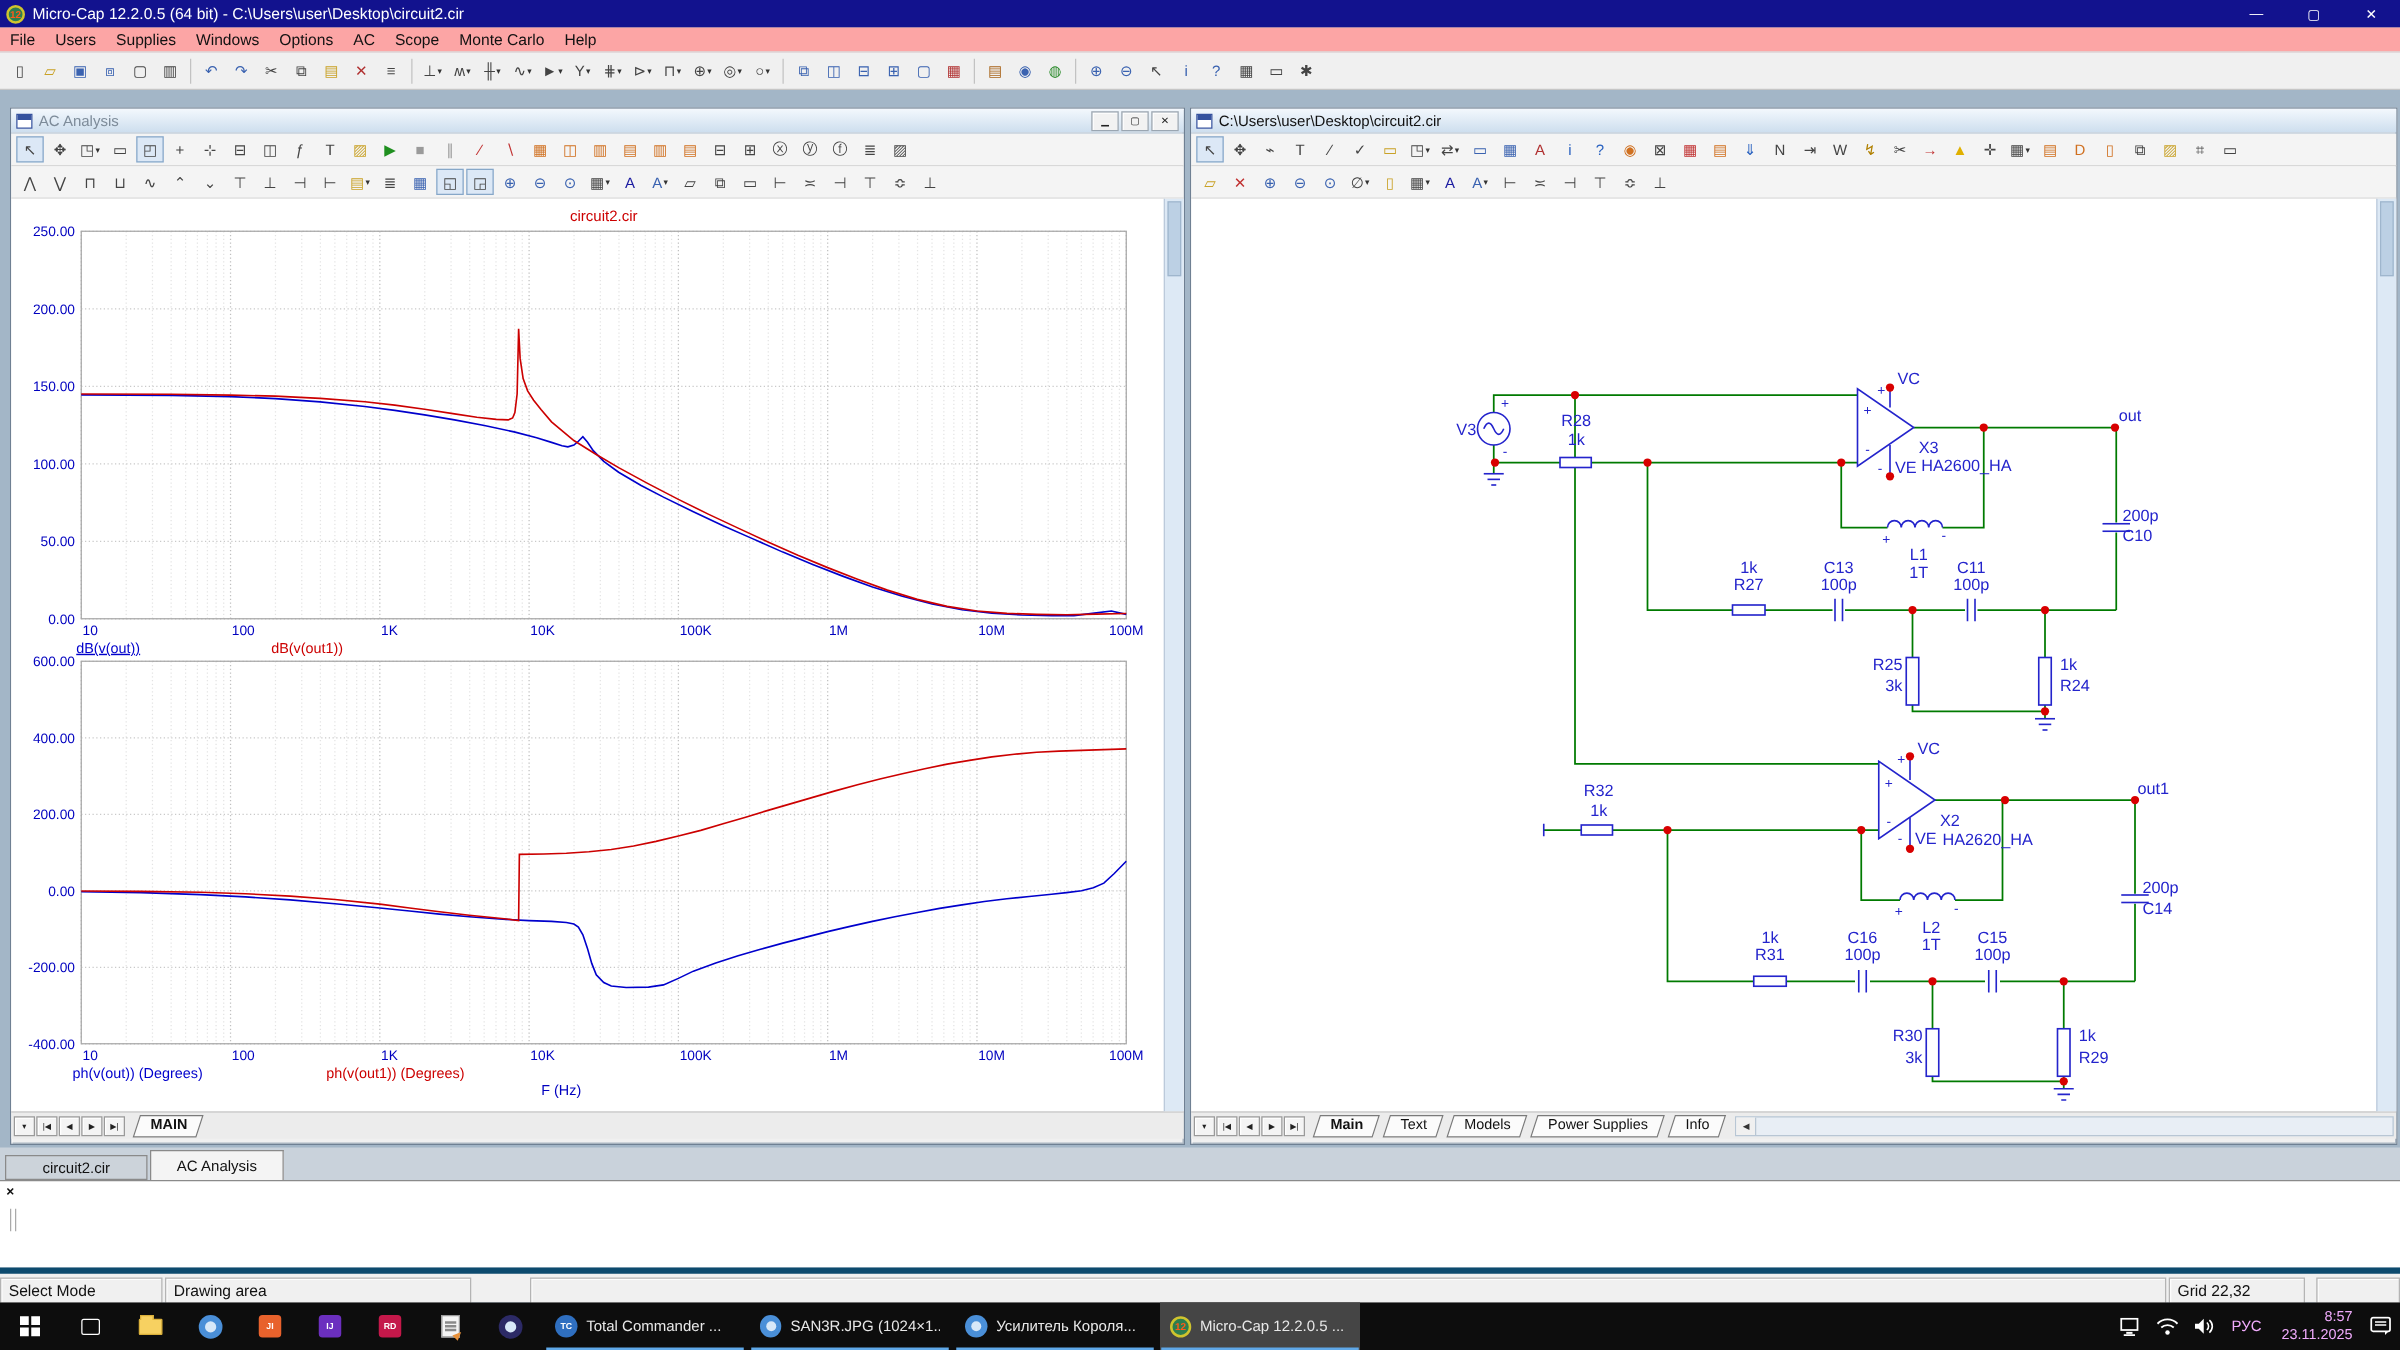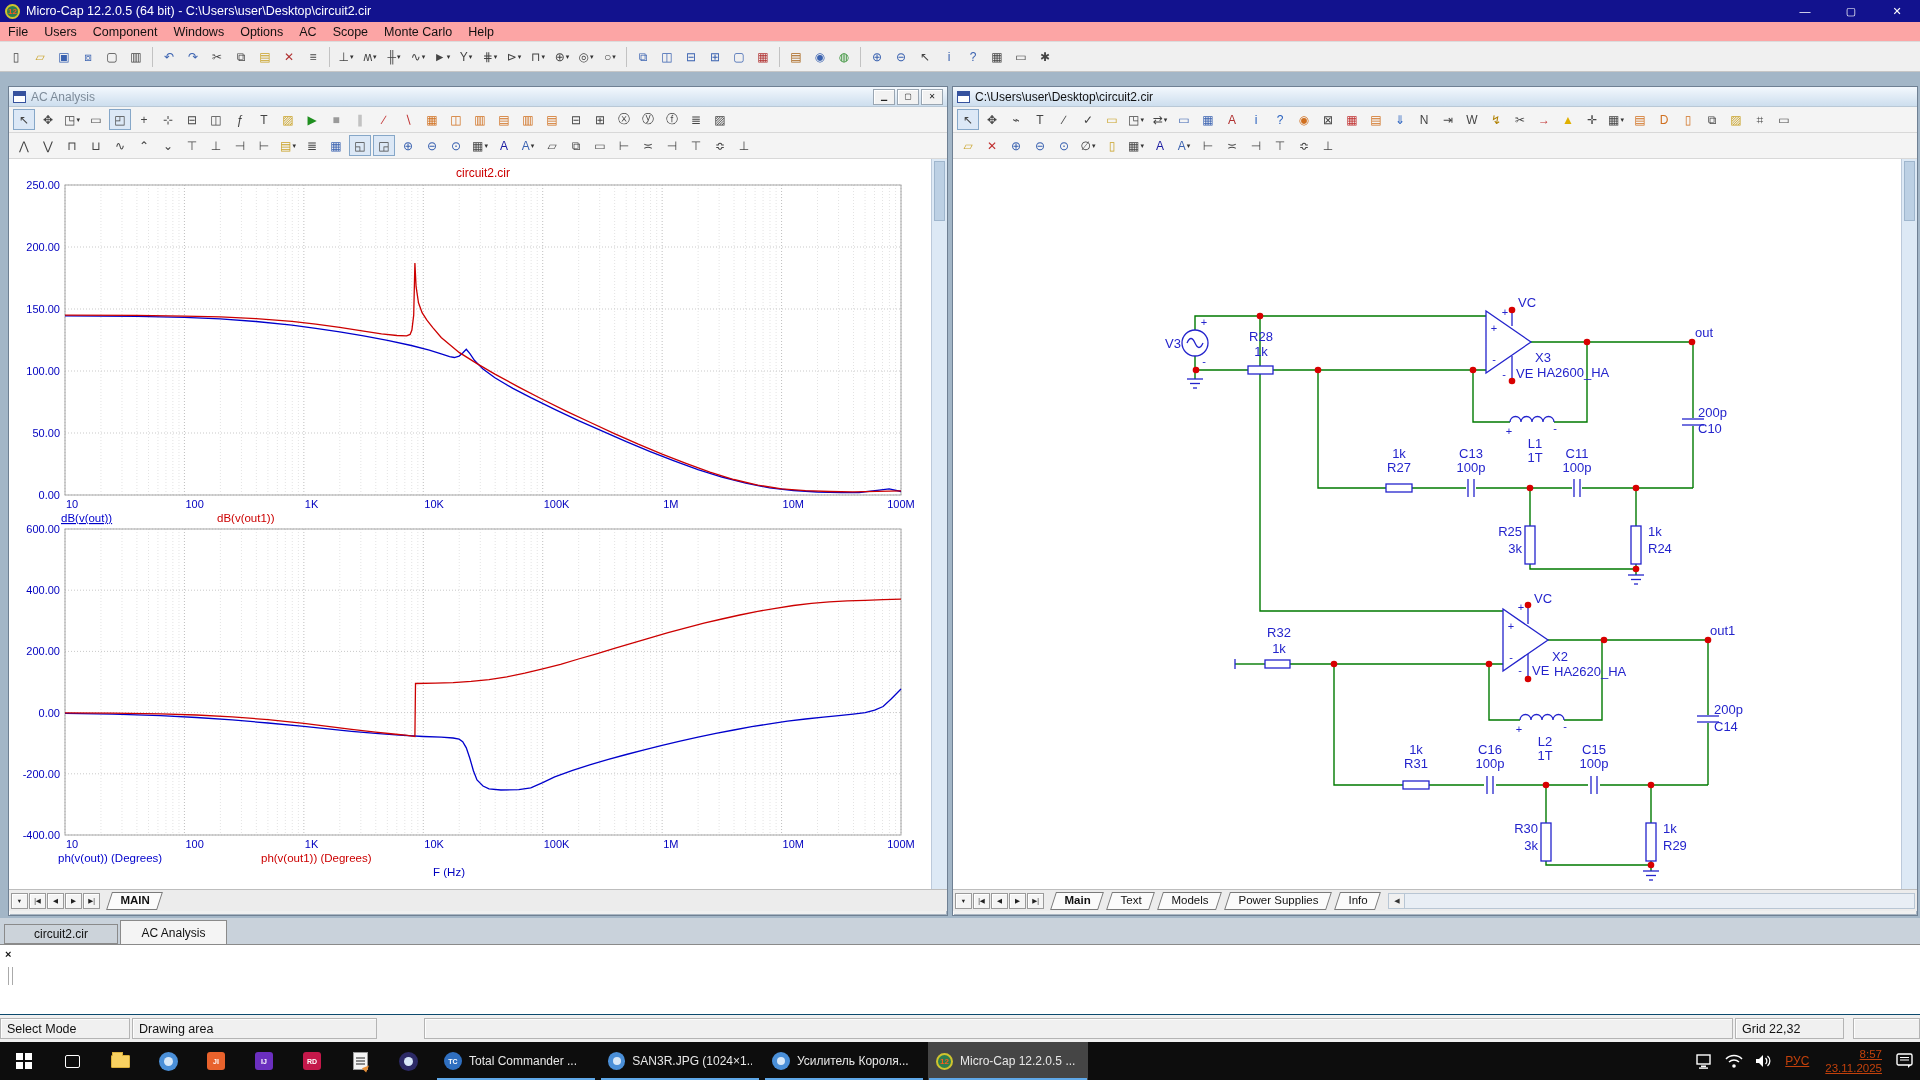--- a/index.html
+++ b/index.html
@@ -46,42 +46,42 @@
   .sheettab.active>span{font-weight:bold;}
   .hscroll{flex:1;height:16px;margin:0 2px 0 10px;background:#e8eef5;border:1px solid #b8c6d4;display:flex;align-items:center;}
   .hscroll .sb{width:16px;height:14px;background:#f0f0f0;border-right:1px solid #b8c6d4;
                display:flex;align-items:center;justify-content:center;font-size:7px;color:#333;}
   
   #doctabs{position:absolute;left:0;top:918px;width:1920px;height:26px;background:#c9d2db;}
   .doctab{position:absolute;border:1px solid #8a8a8a;display:flex;align-items:center;justify-content:center;font-size:12px;}
   #bottompanel{position:absolute;left:0;top:944px;width:1920px;height:70px;background:#fff;border-top:1px solid #8a8a8a;}
   #panelclose{position:absolute;left:5px;top:3px;font-size:11px;font-weight:bold;color:#111;}
   #panelgrip{position:absolute;left:8px;top:22px;width:5px;height:18px;border-left:1px solid #aaa;border-right:1px solid #aaa;}
-  #statusbar{position:absolute;left:0;top:1014px;width:1920px;height:28px;background:#f0f0f0;border-top:1px solid #0c4a6e;font-size:12.5px;}
+  #statusbar{position:absolute;left:0;top:1014px;width:1920px;height:28px;background:#f0f0f0;border-top:5px solid #0c4a6e;font-size:12.5px;}
   .statseg{position:absolute;top:3px;height:21px;border:1px solid #b4b4b4;box-shadow:inset 1px 1px 0 #fdfdfd;
            display:flex;align-items:center;padding-left:6px;background:#f0f0f0;}
   
   #taskbar{position:absolute;left:0;top:1042px;width:1920px;height:38px;background:#0d0d0d;display:flex;align-items:center;}
   .tkbtn{width:48px;height:38px;display:flex;align-items:center;justify-content:center;}
   .startlogo{display:grid;grid-template-columns:7px 7px;grid-template-rows:7px 7px;gap:2px;}
   .startlogo i{background:#fff;}
   .tvicon{width:15px;height:13px;border:1.6px solid #fff;border-radius:2px;}
   .foldericon{width:19px;height:13px;background:#f7d161;border-radius:1px;position:relative;border:1px solid #d9af3a;}
   .foldericon::before{content:"";position:absolute;left:0;top:-4px;width:9px;height:3px;background:#f7d161;border:1px solid #d9af3a;border-bottom:none;}
   .circleicon{width:19px;height:19px;border-radius:50%;display:flex;align-items:center;justify-content:center;}
   .sqicon{width:18px;height:18px;border-radius:3px;display:flex;align-items:center;justify-content:center;
           color:#fff;font-size:7px;font-weight:bold;}
   .noteicon{width:15px;height:18px;background:#f4f4f4;border:1px solid #999;position:relative;}
   .noteicon::before{content:"";position:absolute;left:2px;top:4px;width:9px;height:1.5px;background:#8a8a8a;box-shadow:0 3px 0 #8a8a8a,0 6px 0 #8a8a8a;}
   .noteicon::after{content:"";position:absolute;right:-3px;bottom:-2px;border-left:7px solid #e8913a;border-top:3px solid transparent;border-bottom:3px solid transparent;transform:rotate(-45deg);}
   .appbtn{height:38px;width:160px;display:flex;align-items:center;padding:0 8px;gap:7px;position:relative;}
   .appbtn .lbl{color:#e8e8e8;font-size:12px;white-space:nowrap;overflow:hidden;}
   .appbtn::after{content:"";position:absolute;left:1px;right:1px;bottom:0;height:2px;background:#5fa8e8;}
   .appbtn.active{background:#454545;}
-  #tray{margin-left:auto;display:flex;align-items:center;height:38px;color:#c2410c;text-decoration:underline;}
+  #tray{margin-left:auto;display:flex;align-items:center;height:38px;color:#f0abfc;}
   .trayicon{width:30px;display:flex;align-items:center;justify-content:center;}
   #traytime{text-align:right;font-size:11.5px;line-height:1.25;margin:0 8px 0 10px;}
   #traylang{font-size:12px;margin:0 6px;}
   
   svg text{font-family:"Liberation Sans",sans-serif;}
   .slabel text{fill:#2424cc;font-size:13px;}
   text.mark{font-size:11px;}
 </style>
 </head>
 <body>
@@ -94,21 +94,21 @@
     <div class="wctrls">
       <div class="wctrl">—</div>
       <div class="wctrl">▢</div>
       <div class="wctrl close">✕</div>
     </div>
   </div>
 
   <div id="menubar">
       <div class="menuitem">File</div>
       <div class="menuitem">Users</div>
-      <div class="menuitem">Component</div>
+      <div class="menuitem">Supplies</div>
       <div class="menuitem">Windows</div>
       <div class="menuitem">Options</div>
       <div class="menuitem">AC</div>
       <div class="menuitem">Scope</div>
       <div class="menuitem">Monte Carlo</div>
       <div class="menuitem">Help</div>
     </div>
 
   <div id="maintoolbar">
       <div class="tbgroup">

